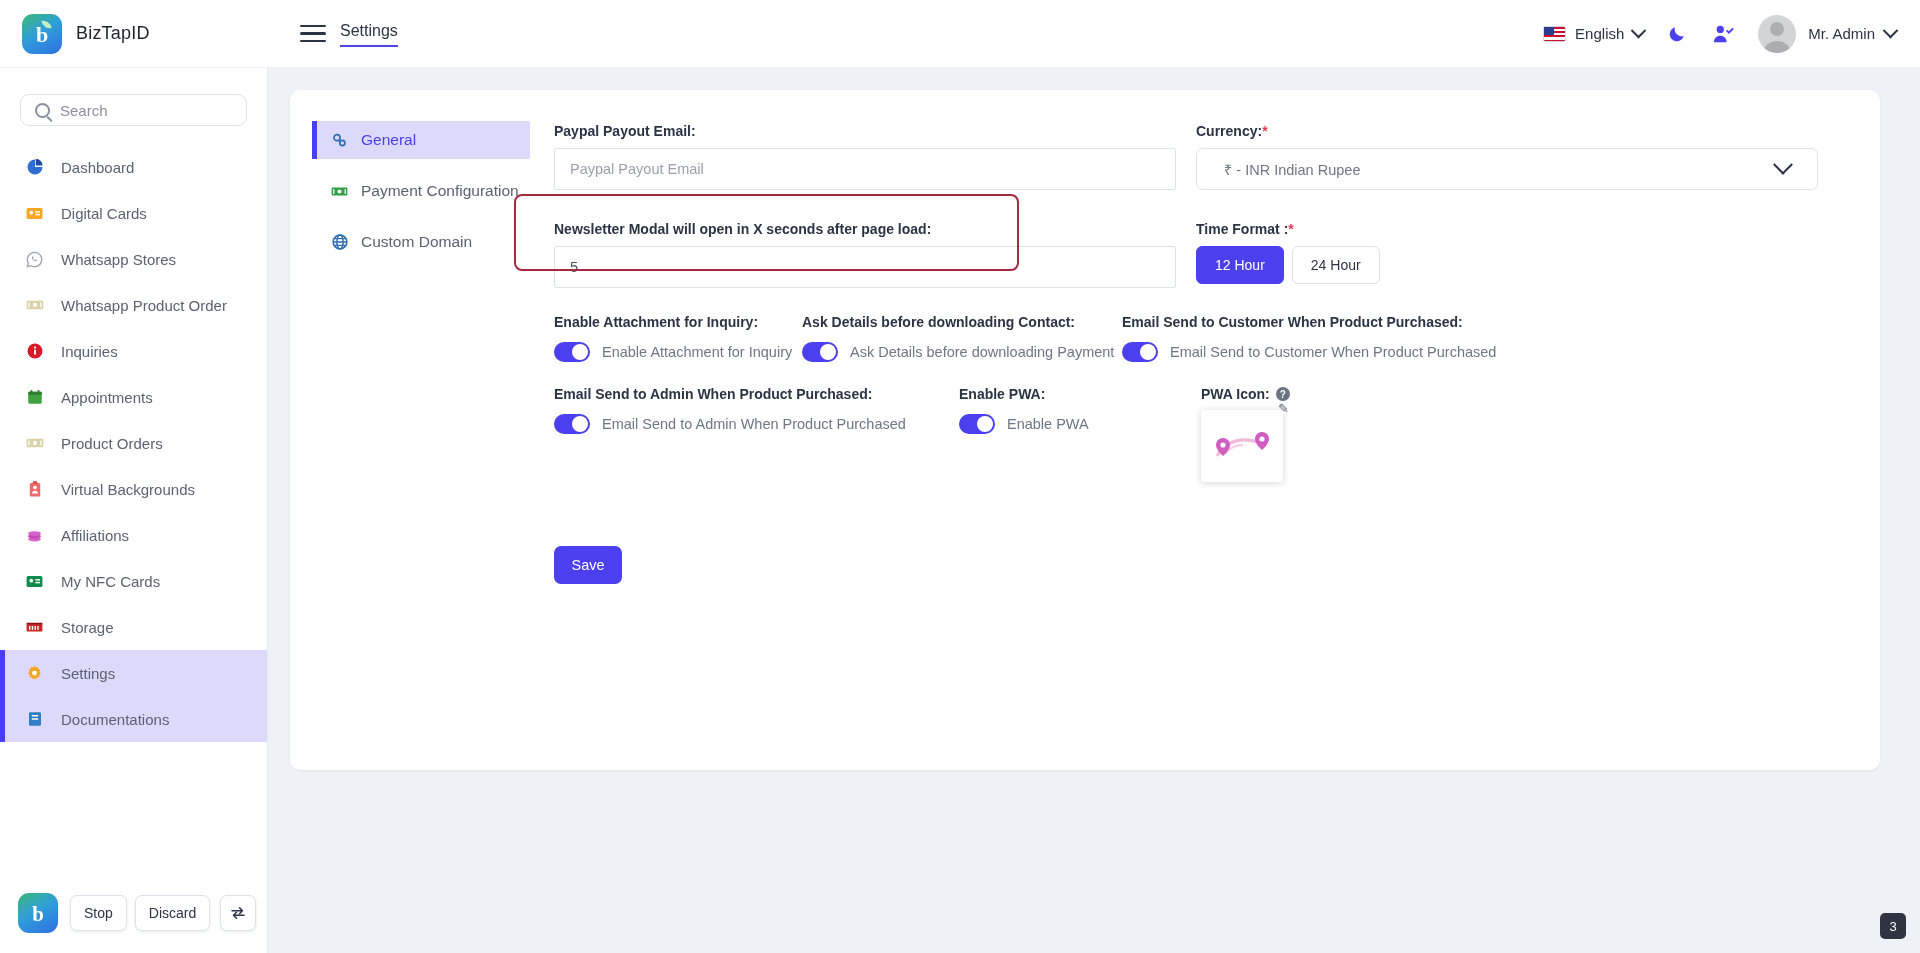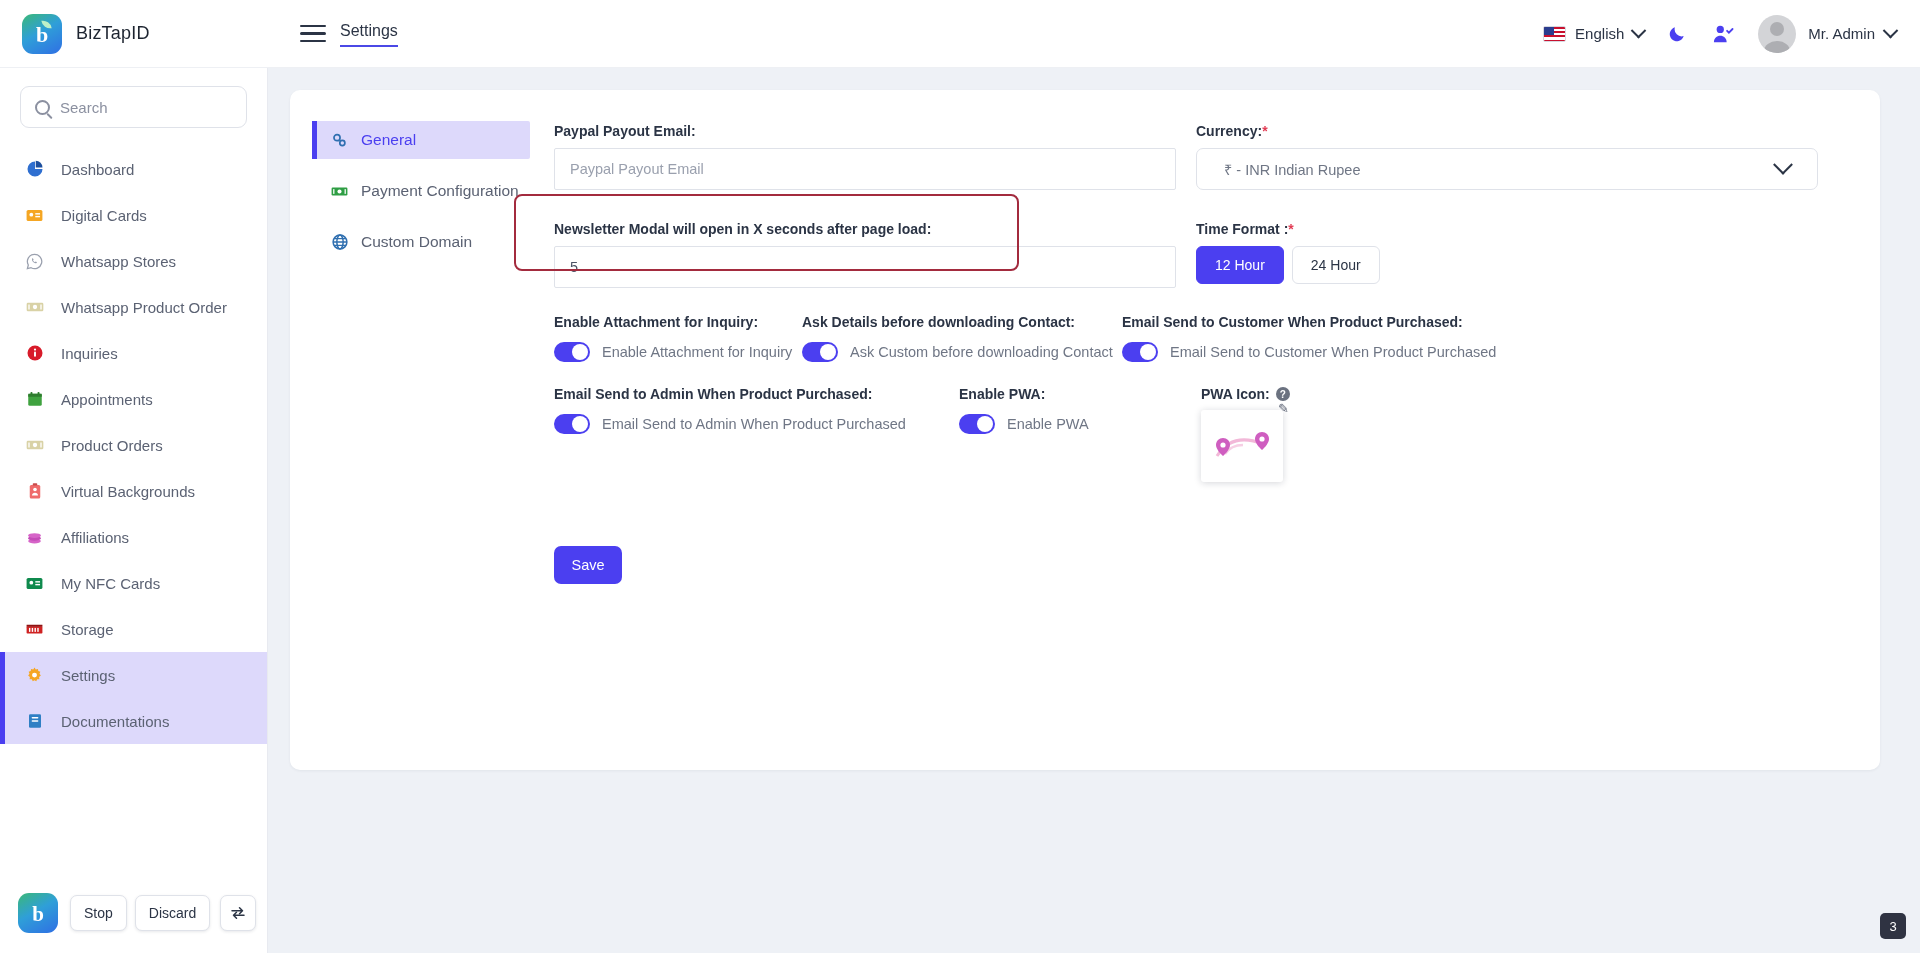--- a/index.html
+++ b/index.html
@@ -71,22 +71,22 @@
      width: 26px; height: 20px; border-radius: 50% 50% 0 0; background: #adaeb2; }
   .username { font-size: 15px; color: #2b3445; margin: 0 10px 0 12px; }
 
   
   .sidebar {
     position: absolute; top: 68px; left: 0; width: 268px; height: 885px;
     background: #ffffff; border-right: 1px solid #e8eaf0; z-index: 15;
   }
   .search-wrap { padding: 18px 20px 10px 20px; }
   .search-box {
-    height: 42px; border: 1px solid #dfe2e9; border-radius: 9px;
-    display: flex; align-items: center; gap: 10px; padding: 0 14px; background: #fff;
+    height: 32px; border: 1px solid #dfe2e9; border-radius: 9px;
+    display: flex; align-items: center; gap: 10px; padding: 0 14px; background: #fff; margin-top: 8px;
   }
   .search-box .mag { width: 15px; height: 15px; border: 2px solid #8b90a0; border-radius: 50%;
     position: relative; flex: 0 0 auto; }
   .search-box .mag::after { content: ""; position: absolute; right: -5px; bottom: -4px;
     width: 7px; height: 2px; background: #8b90a0; transform: rotate(45deg); border-radius: 2px; }
   .search-ph { font-size: 15px; color: #8b90a0; }
 
   .navlist { padding-top: 8px; }
   .navitem {
     height: 46px; display: flex; align-items: center; gap: 16px;
@@ -505,21 +505,21 @@
                   </span>
                 <span class="tg-text">Enable Attachment for Inquiry</span>
               </div>
             </div>
             <div class="tgroup" style="width:320px;">
               <span class="tg-label">Ask Details before downloading Contact:</span>
               <div class="tg-line">
                 <span class="switch">
                     <span class="knob"></span>
                   </span>
-                <span class="tg-text">Ask Custom before downloading Contact</span>
+                <span class="tg-text">Ask Details before downloading Payment</span>
               </div>
             </div>
             <div class="tgroup">
               <span class="tg-label">Email Send to Customer When Product Purchased:</span>
               <div class="tg-line">
                 <span class="switch">
                     <span class="knob"></span>
                   </span>
                 <span class="tg-text">Email Send to Customer When Product Purchased</span>
               </div>

